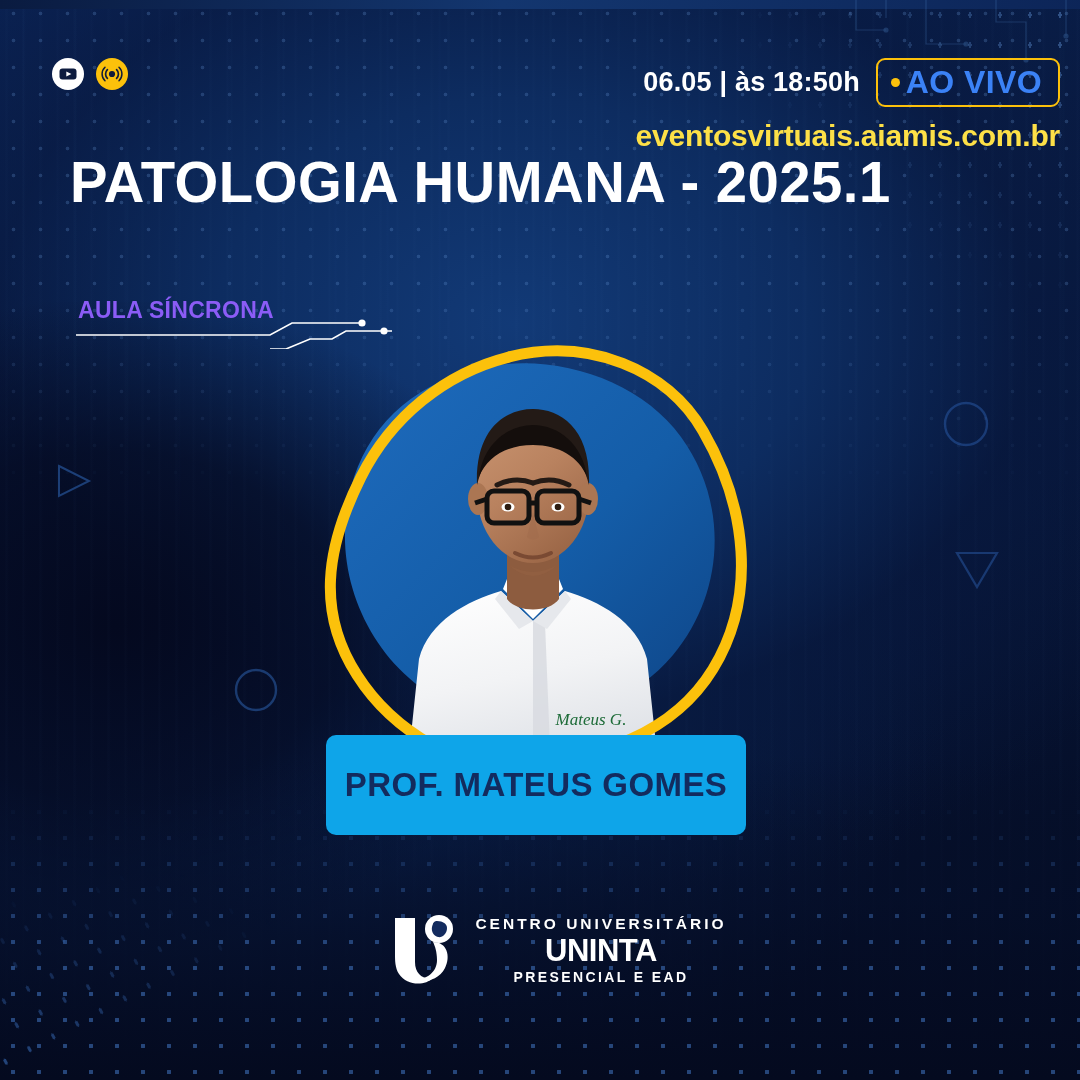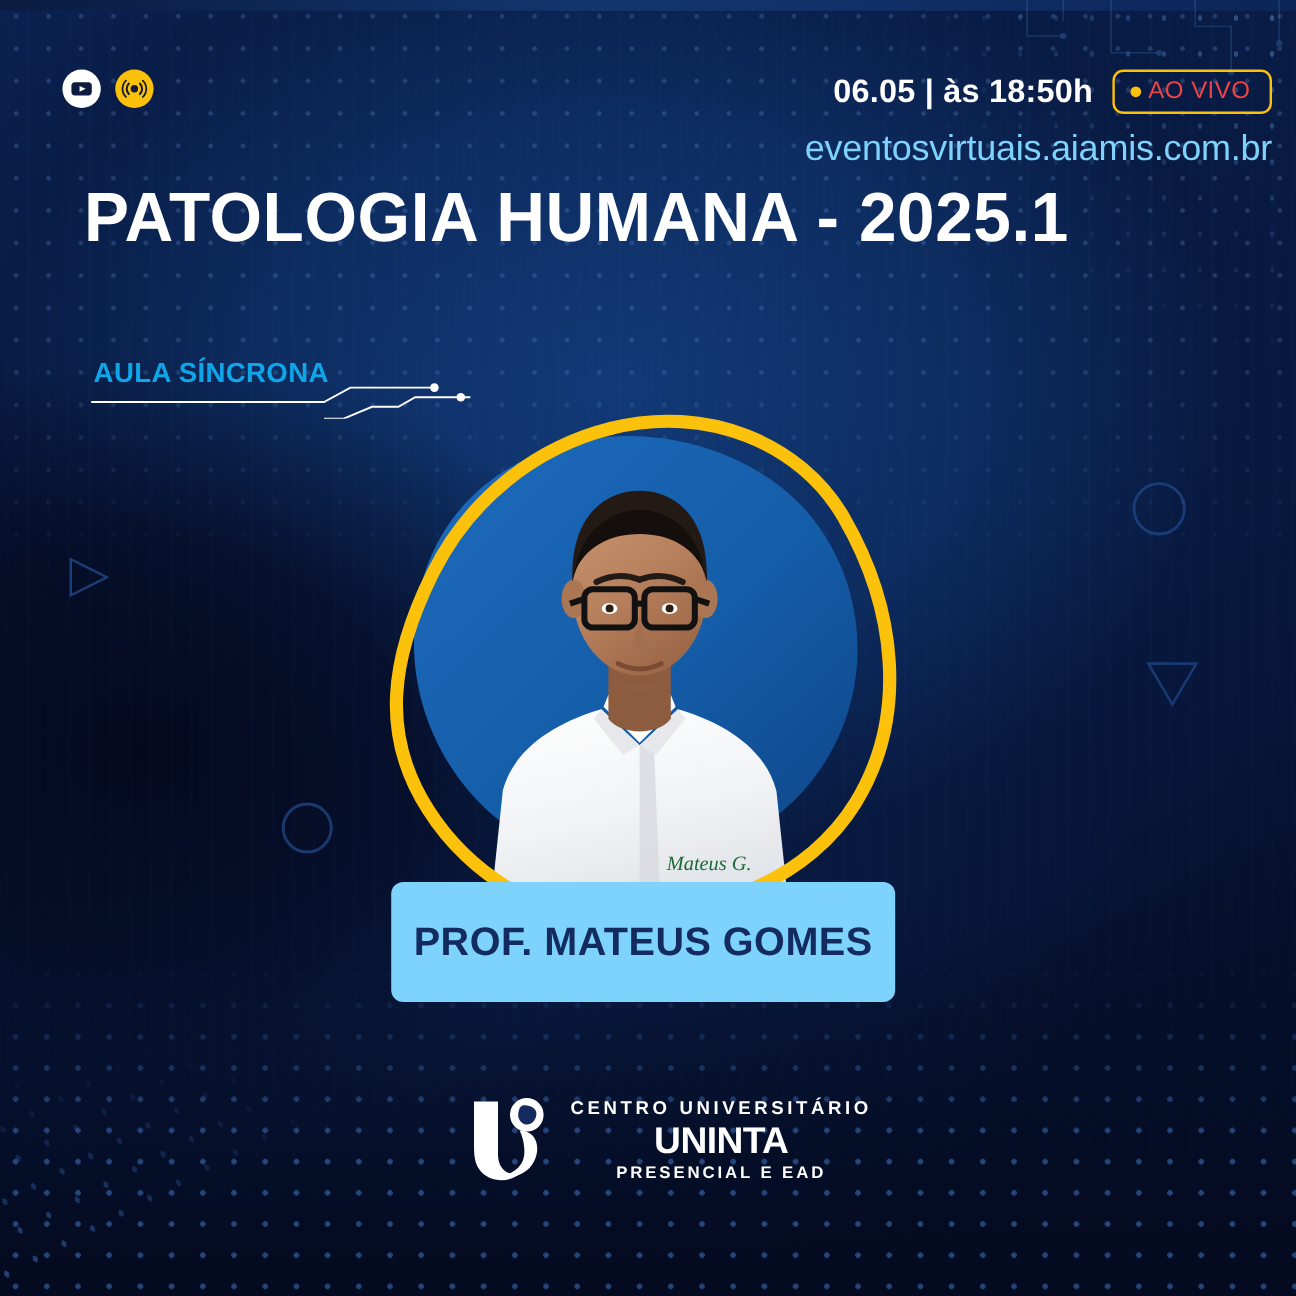--- a/index.html
+++ b/index.html
@@ -179,30 +179,30 @@
     gap: 6px;
     line-height: 1;
   }
   .live-dot {
     width: 9px; height: 9px;
     border-radius: 50%;
     background: #FCC10B;
     flex: none;
   }
   .live-text {
-    color: #ef4444;
-    font-size: 20px;
-    font-weight: normal;
+    color: #3b82f6;
+    font-size: 32px;
+    font-weight: bold;
     letter-spacing: .4px;
   }
   .header-url {
     margin-top: 12px;
-    color: #7dd3fc;
+    color: #fde047;
     font-size: 30px;
-    font-weight: normal;
+    font-weight: bold;
     letter-spacing: -.2px;
     white-space: nowrap;
   }
 
   
   .title-main {
     position: absolute;
     left: 70px;
     top: 148px;
     color: #ffffff;
@@ -224,21 +224,21 @@
   }
 
   .sync-wrap {
     position: absolute;
     left: 74px;
     top: 297px;
     width: 320px;
     height: 52px;
   }
   .sync-label {
-    color: #0ea5e9;
+    color: #8b5cf6;
     font-size: 23px;
     font-weight: bold;
     letter-spacing: .3px;
     position: absolute;
     left: 4px;
     top: 0;
   }
   .sync-svg {
     position: absolute;
     left: 0; top: 0;
@@ -272,21 +272,21 @@
     height: 400px;
   }
 
   
   .name-plate {
     position: absolute;
     left: 326px;
     top: 735px;
     width: 420px;
     height: 100px;
-    background: #7dd3fc;
+    background: #0ea5e9;
     border-radius: 10px;
     display: flex;
     align-items: center;
     justify-content: center;
   }
   .name-plate span {
     color: #132B5E;
     font-size: 33px;
     font-weight: bold;
     letter-spacing: .4px;

